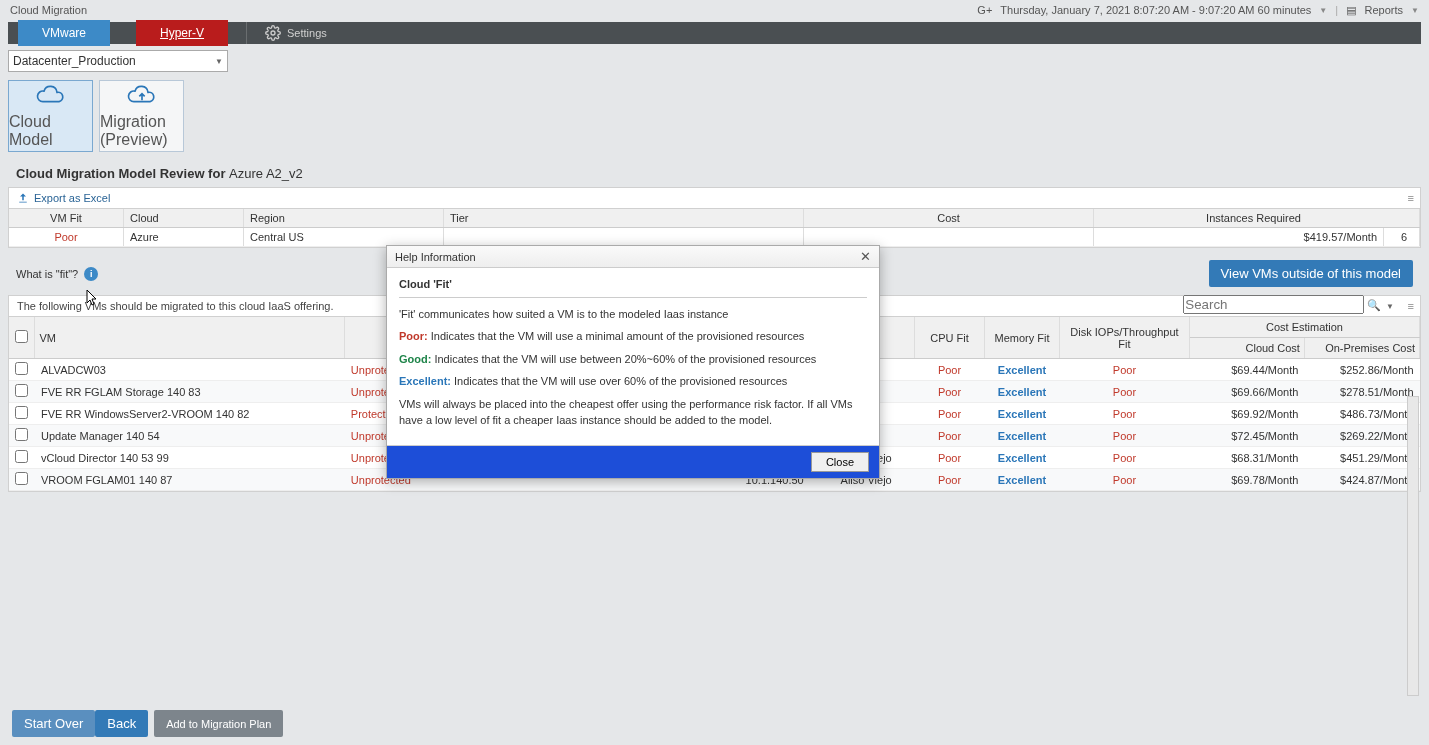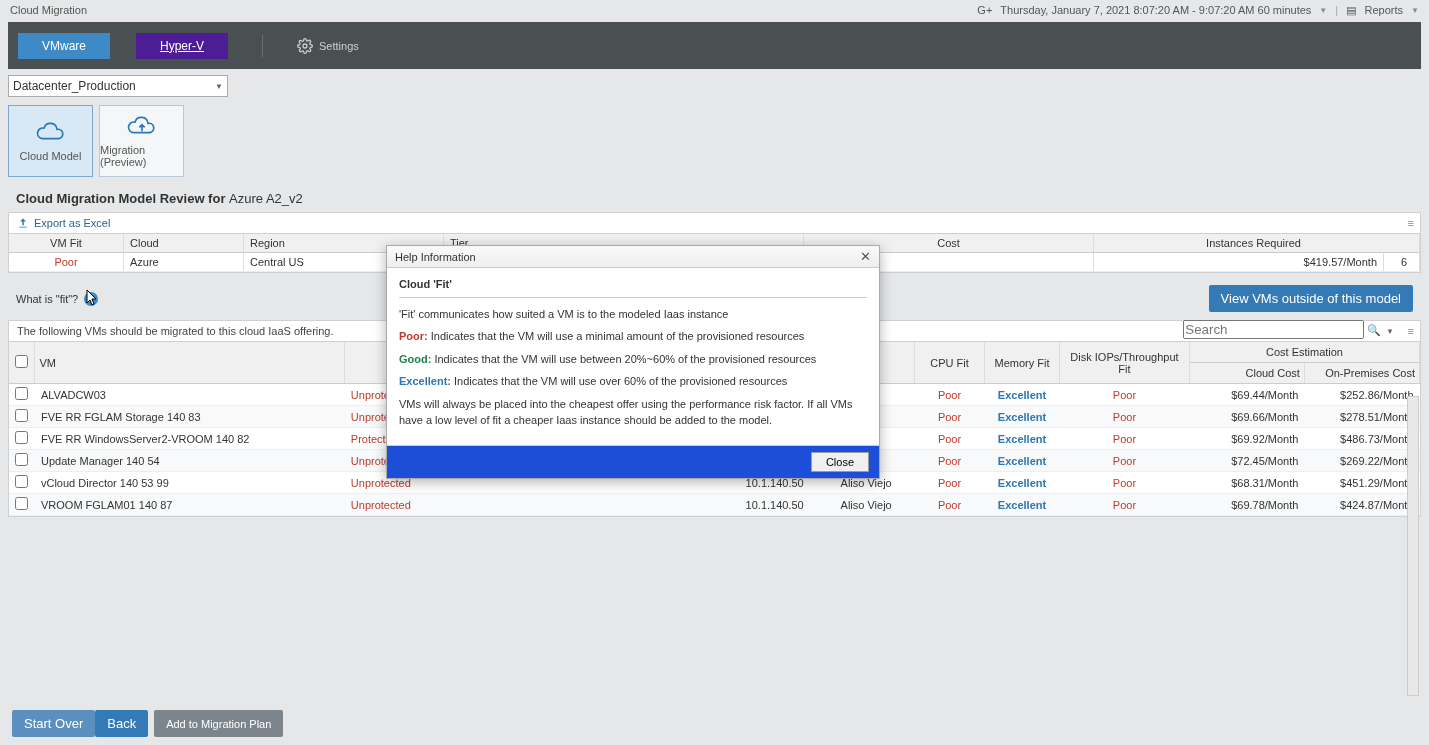--- a/index.html
+++ b/index.html
@@ -5,35 +5,35 @@
 * { box-sizing: border-box; margin: 0; padding: 0; }
 body { font-family: Arial, sans-serif; font-size: 11px; background: #e5e7e9; color: #333; width: 1429px; height: 745px; position: relative; overflow: hidden; }
 
 
 .top-bar { height: 20px; background: #e5e7e9; display: flex; align-items: center; justify-content: space-between; padding: 0 10px; font-size: 11px; color: #555; }
 .top-bar .right { display: flex; align-items: center; gap: 8px; }
 .top-bar .right .sep { color: #aaa; }
 .top-bar .dropdown-arrow { font-size: 8px; color: #888; }
 
 
-.toolbar { background: #4a4f52; height: 47px; margin: 2px 8px 0 8px; display: flex; align-items: center; padding-left: 10px; gap: 16px; }
+.toolbar { background: #4a4f52; height: 22px; margin: 2px 8px 0 8px; display: flex; align-items: center; padding-left: 10px; gap: 0; }
 .toolbar .tab { padding: 6px 24px; color: #fff; font-size: 12px; cursor: pointer; display: flex; align-items: center; }
 .toolbar .tab.active { background: #3d8ac7; }
-.toolbar .tab.inactive { background: #4c1d95; margin-left: 10px; text-decoration: underline; }
+.toolbar .tab.inactive { background: #b91c1c; margin-left: 26px; text-decoration: underline; }
 .toolbar .divider { width: 1px; height: 22px; background: #6a6e70; margin: 0 18px; }
 .toolbar .settings { color: #d0d0d0; display: flex; align-items: center; gap: 6px; cursor: pointer; }
 .toolbar .settings svg { width: 16px; height: 16px; }
 
 
 .dc-select { margin: 6px 8px 4px 8px; }
 .dc-select select, .dc-select .fake-select { width: 220px; height: 22px; background: #fff; border: 1px solid #aaa; font-size: 12px; padding: 2px 4px; display: flex; align-items: center; justify-content: space-between; cursor: pointer; }
 
 
 .mode-cards { display: flex; gap: 6px; padding: 4px 8px; }
-.mode-card { width: 85px; height: 72px; border: 1px solid #b8c8d8; background: #f5f6f7; display: flex; flex-direction: column; align-items: center; justify-content: center; gap: 6px; cursor: pointer; font-size: 11px; color: #555; }
+.mode-card { width: 85px; height: 72px; border: 1px solid #b8c8d8; background: #f5f6f7; display: flex; flex-direction: column; align-items: center; justify-content: center; gap: 6px; cursor: pointer; font-size: 16px; color: #555; }
 .mode-card.active { background: #d9e8f5; border-color: #7aa8d0; }
 .mode-card svg { width: 32px; height: 24px; }
 
 
 .section-title { padding: 10px 16px 6px 16px; font-size: 13px; color: #333; }
 .section-title .strong { font-weight: bold; }
 
 
 .panel { margin: 0 8px; background: #fff; border: 1px solid #d0d0d0; }
 .export-row { padding: 4px 8px; border-bottom: 1px solid #d0d0d0; display: flex; align-items: center; gap: 5px; color: #2a6496; cursor: pointer; position: relative; }

